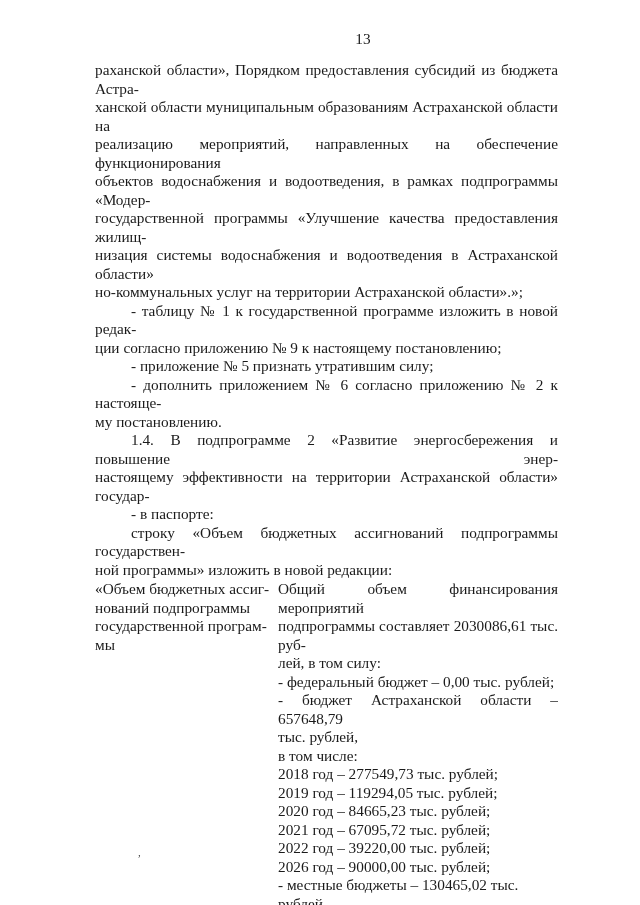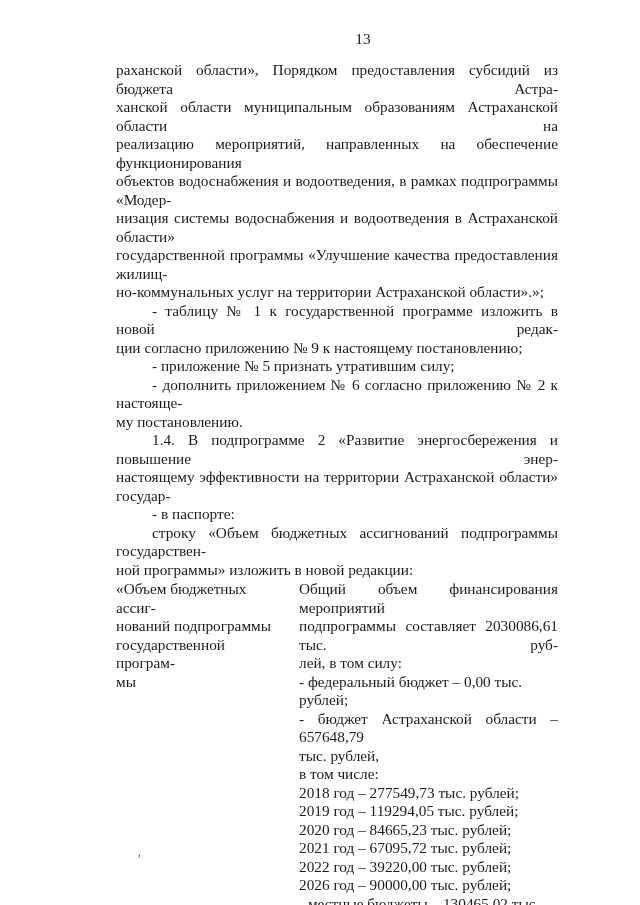--- a/index.html
+++ b/index.html
@@ -25,21 +25,21 @@
     width: 46px;
     text-align: center;
   }
   .body-text {
     position: absolute;
     top: 61px;
     left: 95px;
     width: 463px;
   }
   .para { margin: 0; }
-  .line { text-align: left; white-space: normal; margin-left: 21px; }
+  .line { text-align: left; white-space: normal; }
   .line.stretch {
     text-align: justify;
     text-align-last: justify;
     -moz-text-align-last: justify;
   }
   .line.first { text-indent: 36px; }
   .btable {
     display: flex;
     margin-top: 1px;
   }
@@ -59,22 +59,22 @@
 <div class="page">
   <div class="page-number">13</div>
 
   <div class="body-text">
     <div>
         <div class="para">
           <div class="line stretch">раханской области», Порядком предоставления субсидий из бюджета Астра-</div>
           <div class="line stretch">ханской области муниципальным образованиям Астраханской области на</div>
           <div class="line stretch">реализацию мероприятий, направленных на обеспечение функционирования</div>
           <div class="line stretch">объектов водоснабжения и водоотведения, в рамках подпрограммы «Модер-</div>
+          <div class="line stretch">государственной программы «Улучшение качества предоставления жилищ-</div>
           <div class="line stretch">низация системы водоснабжения и водоотведения в Астраханской области»</div>
-          <div class="line stretch">государственной программы «Улучшение качества предоставления жилищ-</div>
           <div class="line">но-коммунальных услуг на территории Астраханской области».»;</div>
         </div>
         <div class="para">
           <div class="line stretch first">- таблицу № 1 к государственной программе изложить в новой редак-</div>
           <div class="line">ции согласно приложению № 9 к настоящему постановлению;</div>
         </div>
         <div class="para">
           <div class="line first">- приложение № 5 признать утратившим силу;</div>
         </div>
         <div class="para">

